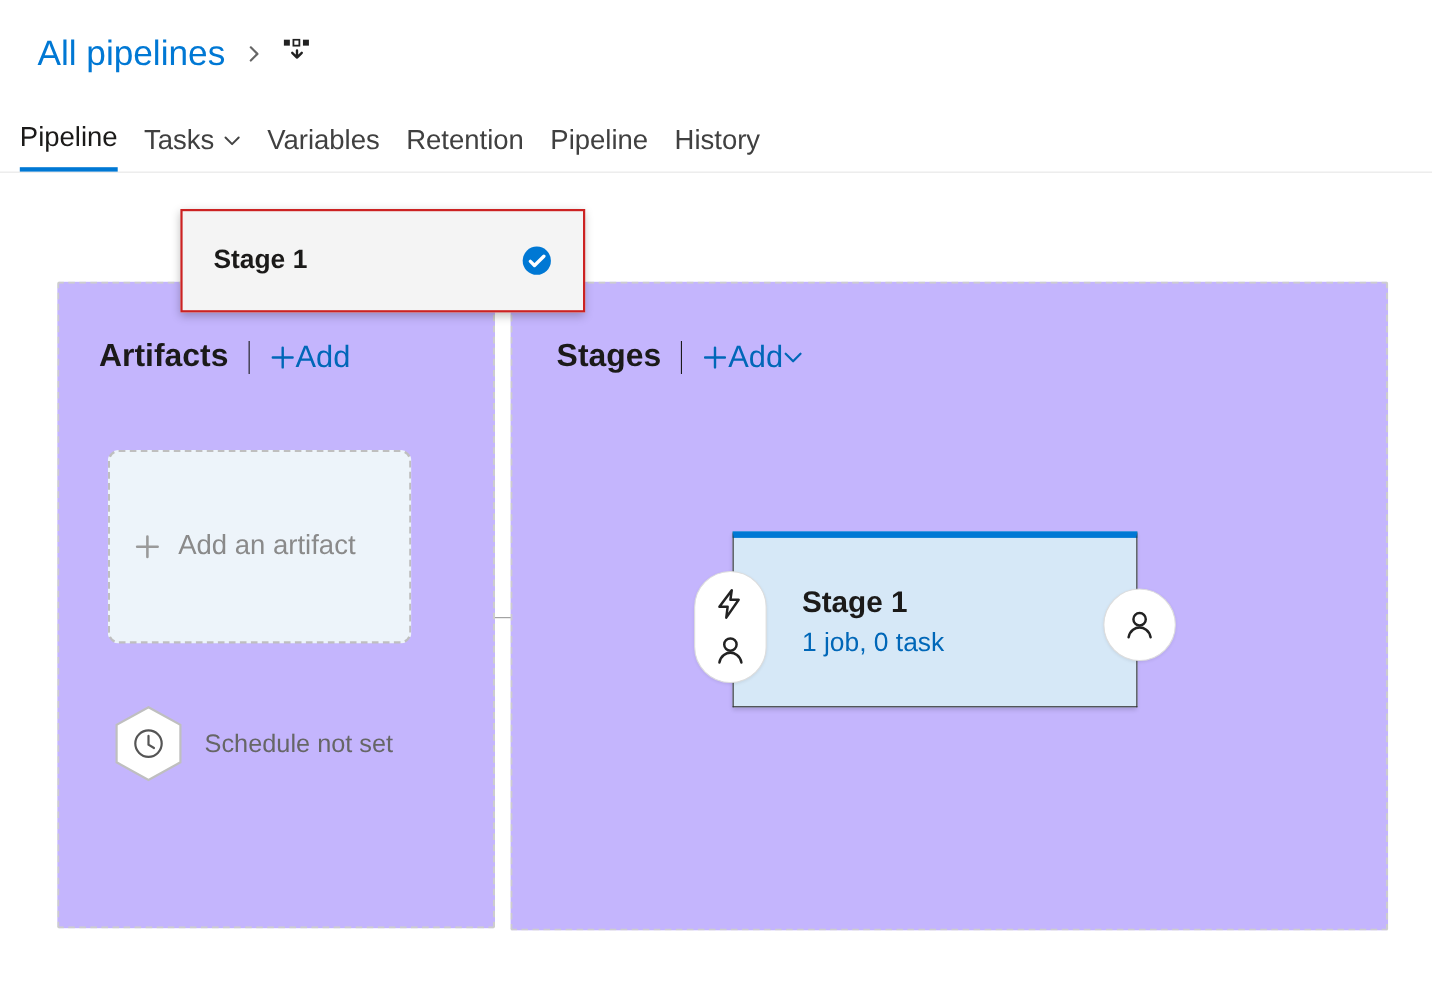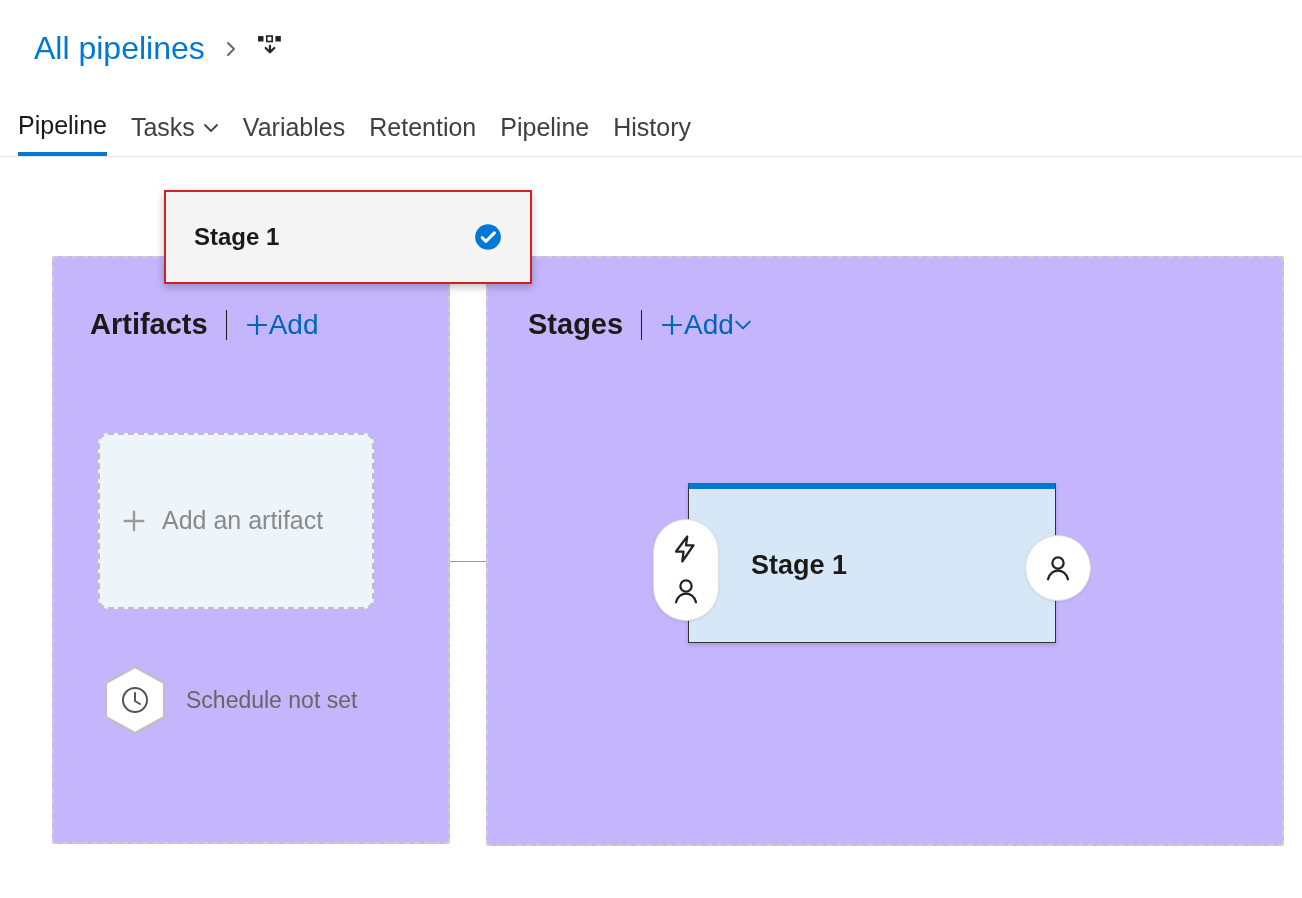--- a/index.html
+++ b/index.html
@@ -23,30 +23,30 @@
 
   
   .popup { position:absolute; top:190px; left:164px; width:368px; height:94px; background:#f4f4f4; border:2px solid #cc2222; box-shadow:0 3px 8px rgba(0,0,0,0.25); display:flex; align-items:center; justify-content:space-between; padding:0 28px; z-index:20; }
   .popup-label { font-size:24px; font-weight:600; color:#1b1a19; }
   .check-circle { width:28px; height:28px; }
 
   
   .canvas { position:absolute; top:256px; left:52px; right:30px; bottom:40px; }
   .panel { border:2px dashed #cdcdcd; background:#c4b5fd; border-radius:2px; }
   .artifacts-panel { position:absolute; top:0; left:0; width:398px; height:588px; padding:50px 36px 30px 36px;}
-  .stages-panel   { position:absolute; top:0; left:434px; width:798px; height:590px; padding:50px 40px 30px 40px;}
+  .stages-panel   { position:absolute; top:0; left:412px; width:798px; height:590px; padding:50px 40px 30px 40px;}
 
   .panel-header { display:flex; align-items:center; gap:18px; font-size:29px; font-weight:600; margin-bottom:30px; }
   .panel-header .title-text { font-weight:700; }
   .panel-header .sep { width:1px; height:30px; background:#1b1a19; }
   .add-btn { display:flex; align-items:center; color:#0067b8; font-size:28px; font-weight:400; cursor:pointer;}
   .add-btn .plus { width:24px; height:24px; }
 
   
-  .artifact-card { width:276px; height:176px; border:2px dashed #bfbfbf; border-radius:10px; background:#edf4fa; display:flex; align-items:center; gap:14px; padding:0 20px; margin-top:92px; margin-left:8px;}
+  .artifact-card { width:276px; height:176px; border:2px dashed #bfbfbf; border-radius:10px; background:#edf4fa; display:flex; align-items:center; gap:14px; padding:0 20px; margin-top:68px; margin-left:8px;}
   .artifact-card .plus-icon { width:28px; height:28px; color:#9a9a9a; }
   .artifact-card .text { font-size:25px; color:#8a8a8a; line-height:1.25; }
 
   
   .schedule-row { display:flex; align-items:center; gap:20px; margin-top:56px; margin-left:14px; }
   .hex { width:62px; height:70px; position:relative; }
   .sched-text { font-size:23px; color:#666; line-height:1.25; }
 
   
   .stage-card { position:absolute; top:225px; left:200px; width:368px; height:160px; background:#d6e8f7; border:1px solid #323232; border-top:6px solid #0078d4; box-shadow:0 2px 4px rgba(0,0,0,0.15); display:flex; flex-direction:column; justify-content:center; padding:0 0 0 62px; }
@@ -184,20 +184,21 @@
             </svg>
         </span>
         <span>
           <svg class="ic" viewBox="0 0 24 24">
               <circle cx="12" cy="8" r="4.5" fill="none" stroke="#222" stroke-width="1.8"></circle>
               <path d="M4 21c1-5 5-7 8-7s7 2 8 7" fill="none" stroke="#222" stroke-width="1.8" stroke-linecap="round"></path>
             </svg>
         </span>
       </div>
       <div class="name">Stage 1</div>
+      <div class="detail">1 job, 0 task</div>
       <div class="circle-btn circle-right">
         <span>
           <svg class="ic" viewBox="0 0 24 24">
               <circle cx="12" cy="8" r="4.5" fill="none" stroke="#222" stroke-width="1.8"></circle>
               <path d="M4 21c1-5 5-7 8-7s7 2 8 7" fill="none" stroke="#222" stroke-width="1.8" stroke-linecap="round"></path>
             </svg>
         </span>
       </div>
     </div>
   </div>

